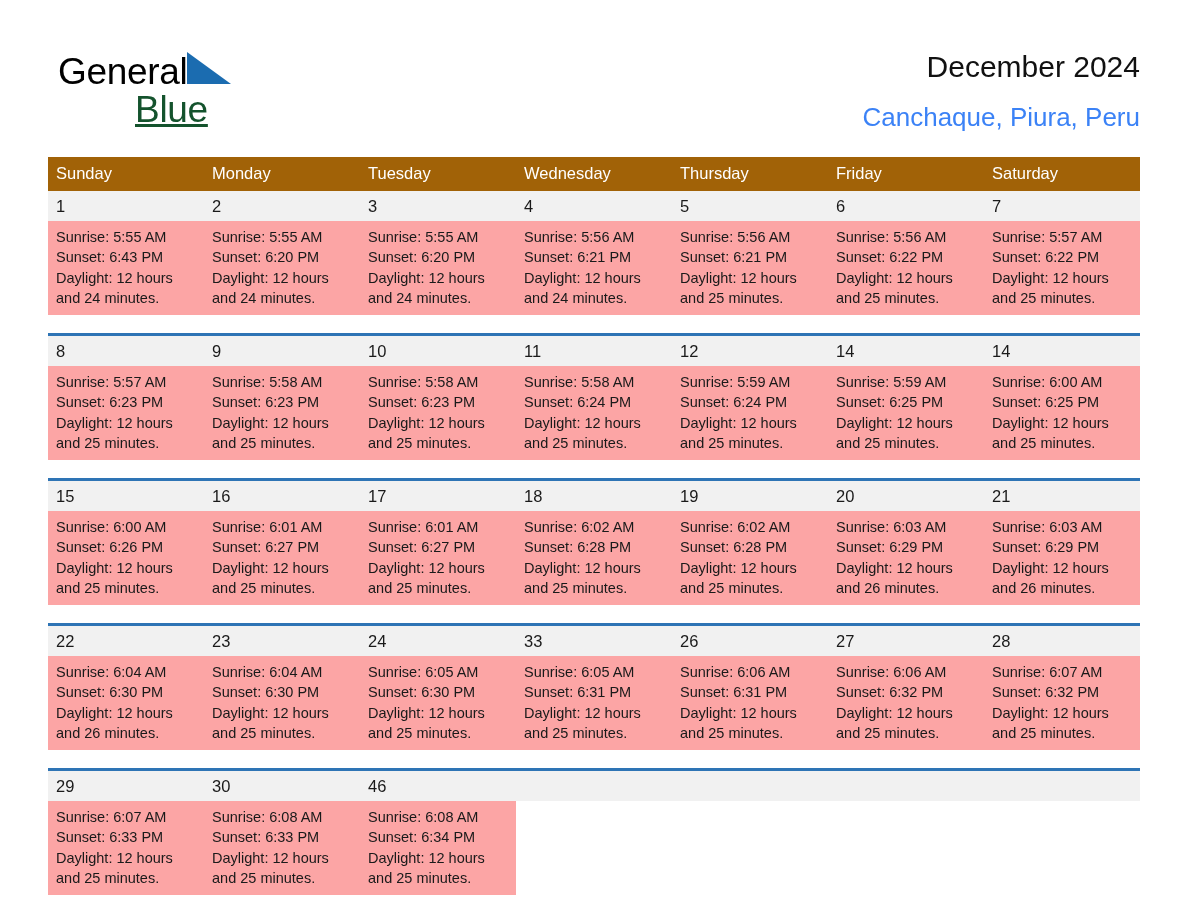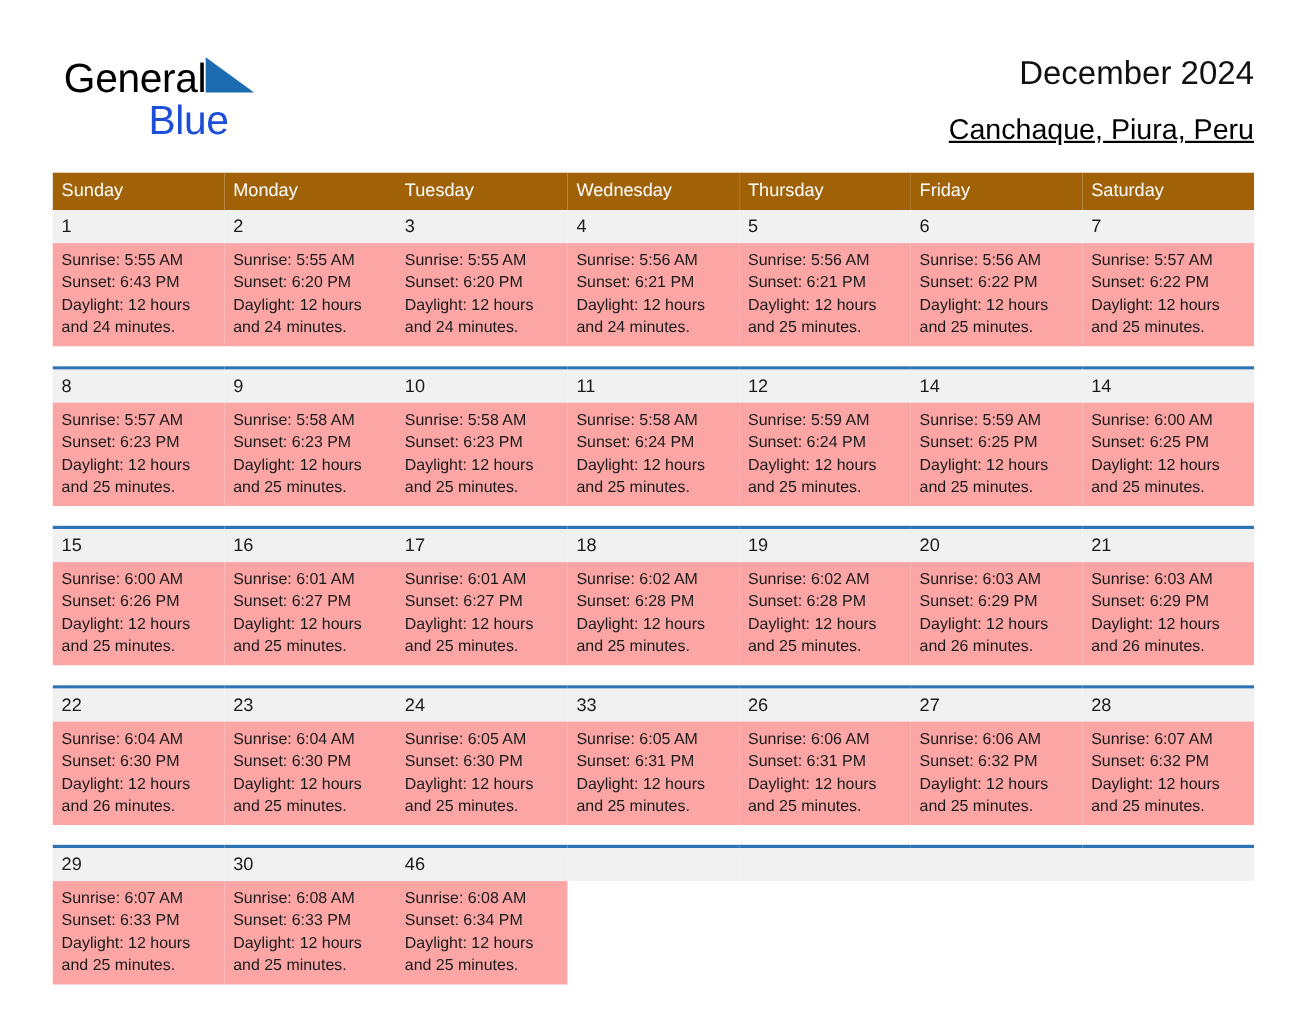--- a/index.html
+++ b/index.html
@@ -56,45 +56,45 @@
   .brand-line2 {
     position: relative;
     margin-top: -6px;
     padding-left: 77px;
     height: 44px;
     line-height: 44px;
   }
   .brand-blue {
     font-size: 37px;
     letter-spacing: -0.3px;
-    color: #1d4ed8;
+    color: #14532d;
+    text-decoration: underline;
   }
 
   .title-block {
     position: absolute;
     right: 0px;
     top: 0px;
     text-align: right;
   }
   .cal-title {
     font-size: 30px;
     line-height: 54px;
     color: #111111;
     white-space: nowrap;
     font-weight: normal;
     margin: 0;
   }
   .cal-subtitle {
     font-size: 26px;
     line-height: 38px;
-    color: #000000;
+    color: #3b82f6;
     white-space: nowrap;
     margin: 0;
     margin-top: 4px;
-    text-decoration: underline;
   }
 
   
   .calendar {
     position: absolute;
     left: 48px;
     top: 157px;
     width: 1092px;
     border-collapse: collapse;
     table-layout: fixed;

